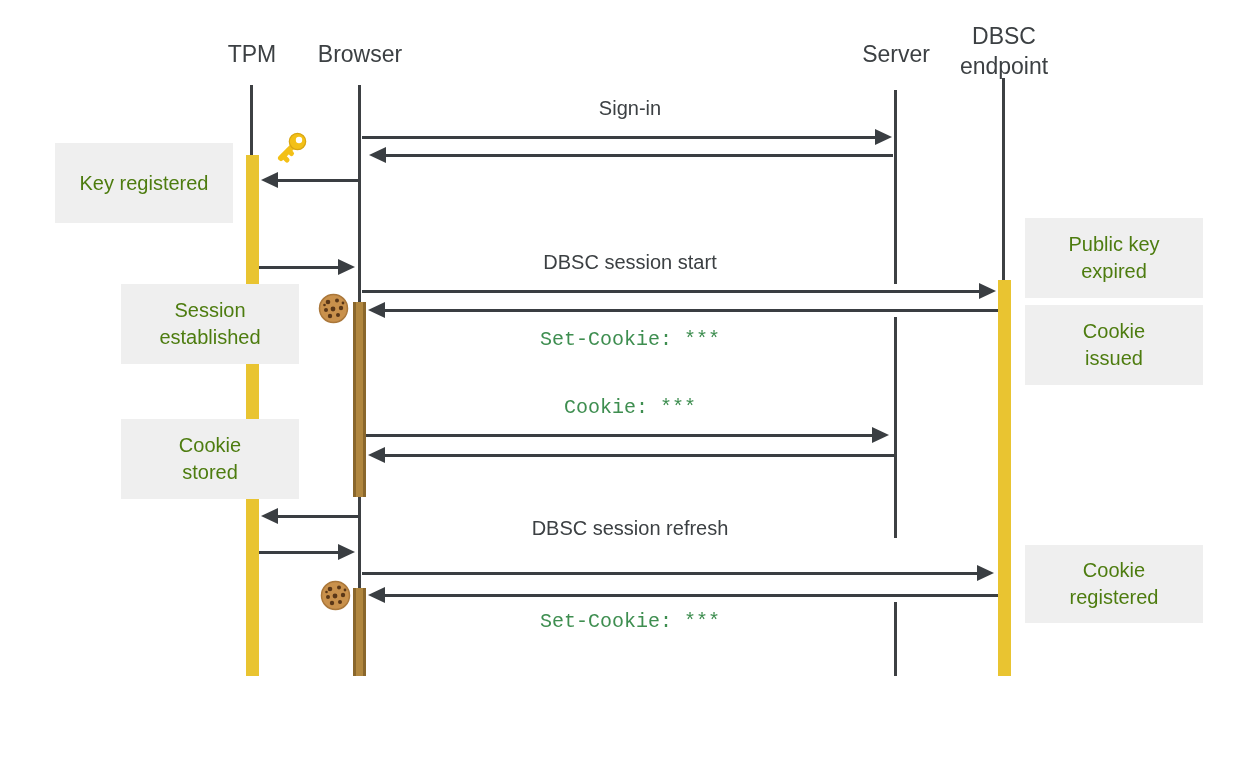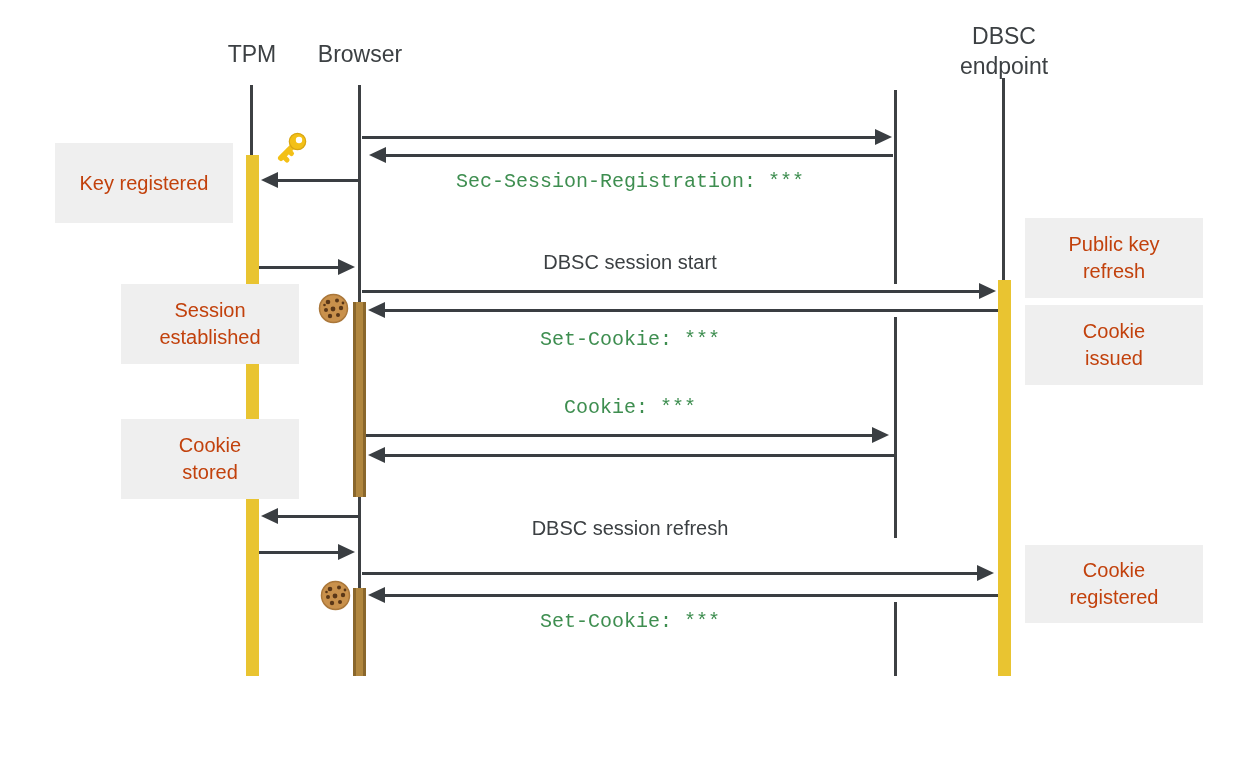--- a/index.html
+++ b/index.html
@@ -9,21 +9,21 @@
   }
   .actor-label{
     position:absolute;width:140px;text-align:center;color:#3c4043;
     font-size:23px;line-height:30px;
   }
   .lifeline{position:absolute;width:3px;background:#3d4043;}
   .bar{position:absolute;box-sizing:border-box;}
   .bar.yellow{background:#e9c431;}
   .bar.brown{background:#b1873f;border-left:3px solid #8a672c;border-right:3px solid #8a672c;}
   .note{
-    position:absolute;background:#efefef;color:#c2410c;font-size:20px;line-height:27px;
+    position:absolute;background:#efefef;color:#4d7c0f;font-size:20px;line-height:27px;
     display:flex;flex-direction:column;align-items:center;justify-content:center;text-align:center;
   }
   .arrow{position:absolute;height:3px;background:#3a3e42;}
   .arrow.right::after{
     content:"";position:absolute;right:-16px;top:-7px;width:0;height:0;
     border-left:17px solid #3a3e42;border-top:8px solid transparent;border-bottom:8px solid transparent;
   }
   .arrow.left::before{
     content:"";position:absolute;left:-16px;top:-7px;width:0;height:0;
     border-right:17px solid #3a3e42;border-top:8px solid transparent;border-bottom:8px solid transparent;
@@ -40,20 +40,23 @@
 </head>
 <body>
 
 <div class="stage">
 
   <div class="actor-label" style="left:182px;top:39px;">
     <span>TPM</span>
   </div>
   <div class="actor-label" style="left:290px;top:39px;">
     <span>Browser</span>
+  </div>
+  <div class="actor-label" style="left:826px;top:39px;">
+    <span>Server</span>
   </div>
   <div class="actor-label" style="left:934px;top:21px;">
     <div>DBSC</div>
     <div>endpoint</div>
   </div>
 
   <div class="lifeline" style="left:250px;top:85px;height:70px;"></div>
   <div class="lifeline" style="left:358px;top:85px;height:638px;"></div>
   <div class="lifeline" style="left:894px;top:90px;height:194px;"></div>
   <div class="lifeline" style="left:894px;top:317px;height:221px;"></div>
@@ -72,21 +75,21 @@
     <div>Session</div>
     <div>established</div>
   </div>
   <div class="note" style="left:121px;top:419px;width:178px;height:80px;">
     <div>Cookie</div>
     <div>stored</div>
   </div>
 
   <div class="note" style="left:1025px;top:218px;width:178px;height:80px;">
     <div>Public key</div>
-    <div>refresh</div>
+    <div>expired</div>
   </div>
   <div class="note" style="left:1025px;top:305px;width:178px;height:80px;">
     <div>Cookie</div>
     <div>issued</div>
   </div>
   <div class="note" style="left:1025px;top:545px;width:178px;height:78px;">
     <div>Cookie</div>
     <div>registered</div>
   </div>
 
@@ -96,21 +99,21 @@
   <div class="arrow right" style="left:259px;top:266px;width:80px;"></div>
   <div class="arrow right" style="left:362px;top:290px;width:618px;"></div>
   <div class="arrow left" style="left:384px;top:309px;width:614px;"></div>
   <div class="arrow right" style="left:366px;top:434px;width:507px;"></div>
   <div class="arrow left" style="left:384px;top:454px;width:510px;"></div>
   <div class="arrow left" style="left:277px;top:515px;width:81px;"></div>
   <div class="arrow right" style="left:259px;top:551px;width:80px;"></div>
   <div class="arrow right" style="left:362px;top:572px;width:616px;"></div>
   <div class="arrow left" style="left:384px;top:594px;width:614px;"></div>
 
-  <div class="msg code" style="top:170px;">Sec-Session-Registration: ***</div>
+  <div class="msg" style="top:97px;">Sign-in</div>
   <div class="msg" style="top:251px;">DBSC session start</div>
   <div class="msg code" style="top:328px;">Set-Cookie: ***</div>
   <div class="msg code" style="top:396px;">Cookie: ***</div>
   <div class="msg" style="top:517px;">DBSC session refresh</div>
   <div class="msg code" style="top:610px;">Set-Cookie: ***</div>
 
   <div class="icon" style="left:273px;top:128px;width:38px;height:38px;">
     <svg width="38" height="38" viewBox="0 0 38 38">
       <line x1="23" y1="15" x2="8" y2="30" stroke="#f3c017" stroke-width="6" stroke-linecap="round"></line>
       <line x1="10" y1="28" x2="14" y2="32" stroke="#f3c017" stroke-width="5" stroke-linecap="round"></line>

